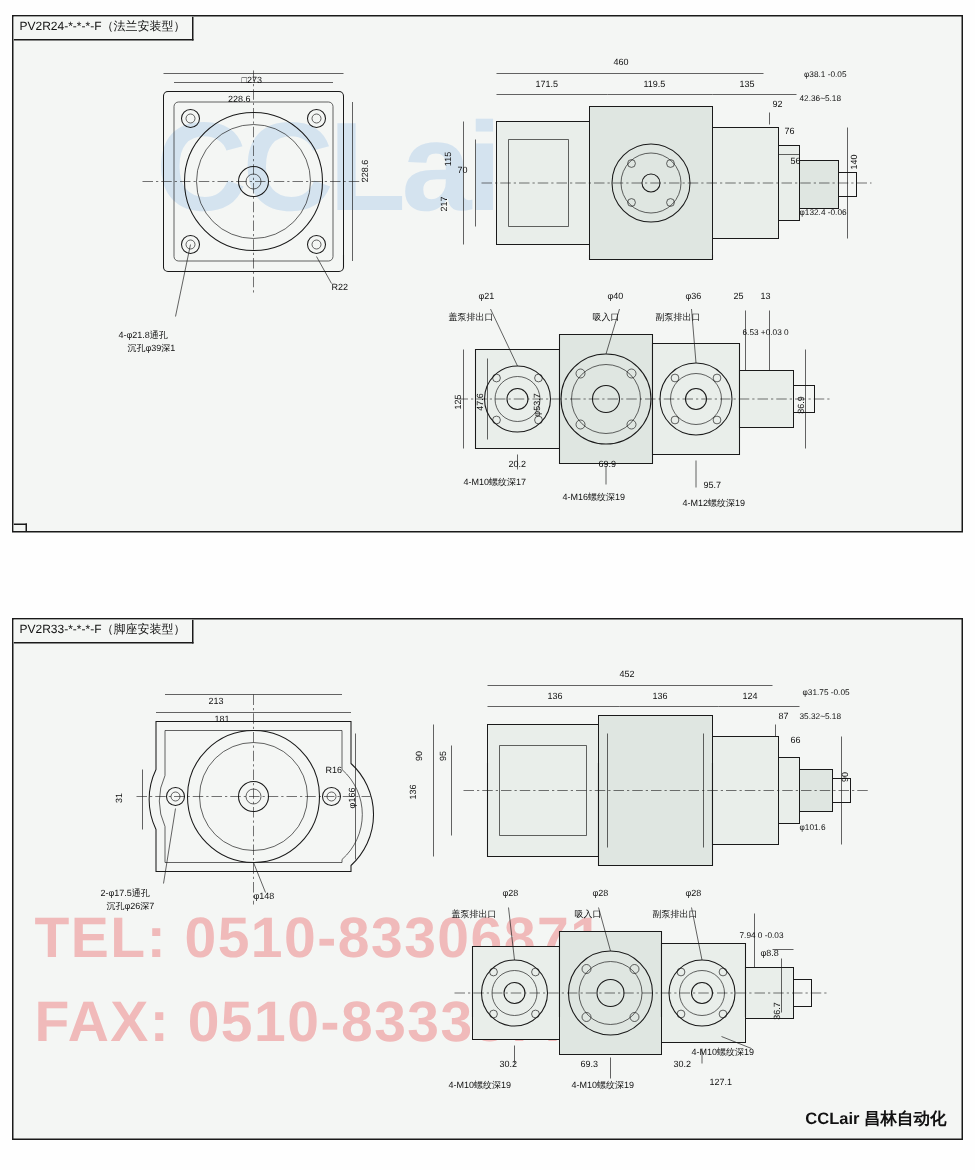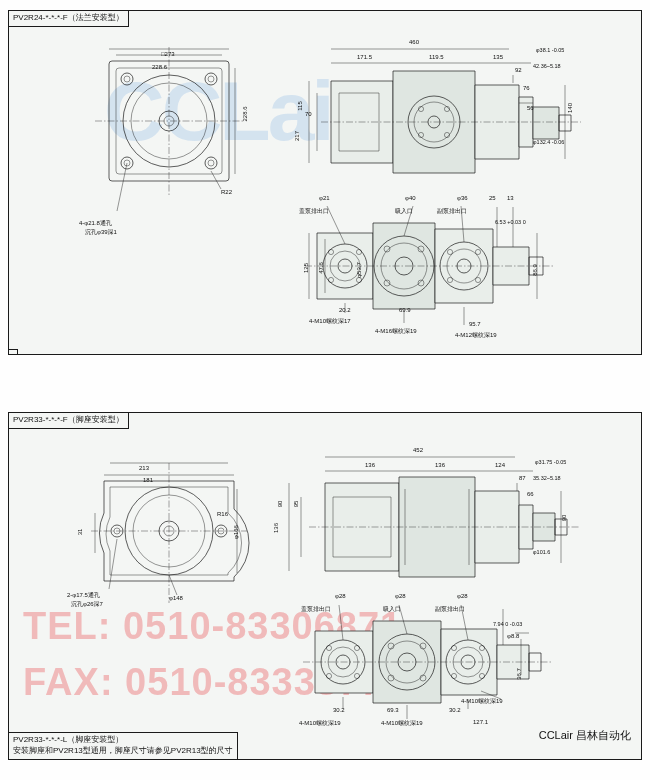--- a/index.html
+++ b/index.html
@@ -72,23 +72,23 @@
     letter-spacing: 1px;
     white-space: nowrap;
     pointer-events: none;
     opacity: .85;
   }
   .wm-tel { top: 192px; }
   .wm-fax { top: 248px; }
 
   .brand-footer {
     position: absolute;
-    right: 10px; bottom: 16px;
+    right: 10px; bottom: 6px;
     font-size: 11px;
-    font-weight: normal;
+    font-weight: bold;
     color: #111;
     white-space: nowrap;
   }
 
   
   .dim { position: absolute; font-size: 6px; color: #111; white-space: nowrap; }
   .dim.small { font-size: 5.5px; }
   .note { position: absolute; font-size: 6px; color: #111; white-space: nowrap; }
 
   svg.draw { position: absolute; left: 0; top: 0; overflow: visible; }
@@ -371,22 +371,18 @@
       <div class="dim" style="left:378px; top:294px;">69.3</div>
       <div class="dim" style="left:440px; top:294px;">30.2</div>
       <div class="note" style="left:452px; top:284px;">4-M10螺纹深19</div>
       <div class="note" style="left:290px; top:306px;">4-M10螺纹深19</div>
       <div class="note" style="left:372px; top:306px;">4-M10螺纹深19</div>
       <div class="dim" style="left:464px; top:306px;">127.1</div>
 
       <div class="title-box title-top-left">
         <span>PV2R33-*-*-*-F（脚座安装型）</span>
       </div>
-      <div class="title-box title-bottom-left">
-        <div>PV2R33-*-*-*-L（脚座安装型）</div>
-        <div>安装脚座和PV2R13型通用，脚座尺寸请参见PV2R13型的尺寸</div>
-      </div>
 
       <div class="brand-footer">CCLair 昌林自动化</div>
     </div>
   </div>
 
 </div>
 
 </body></html>

